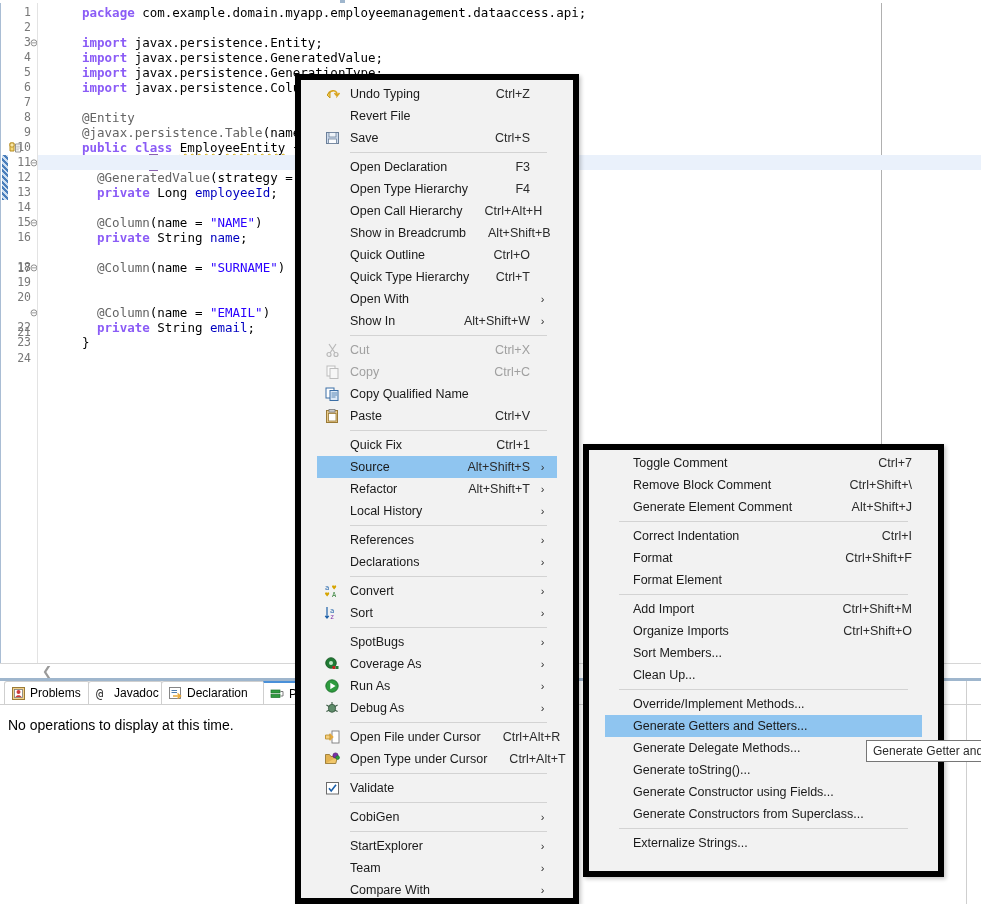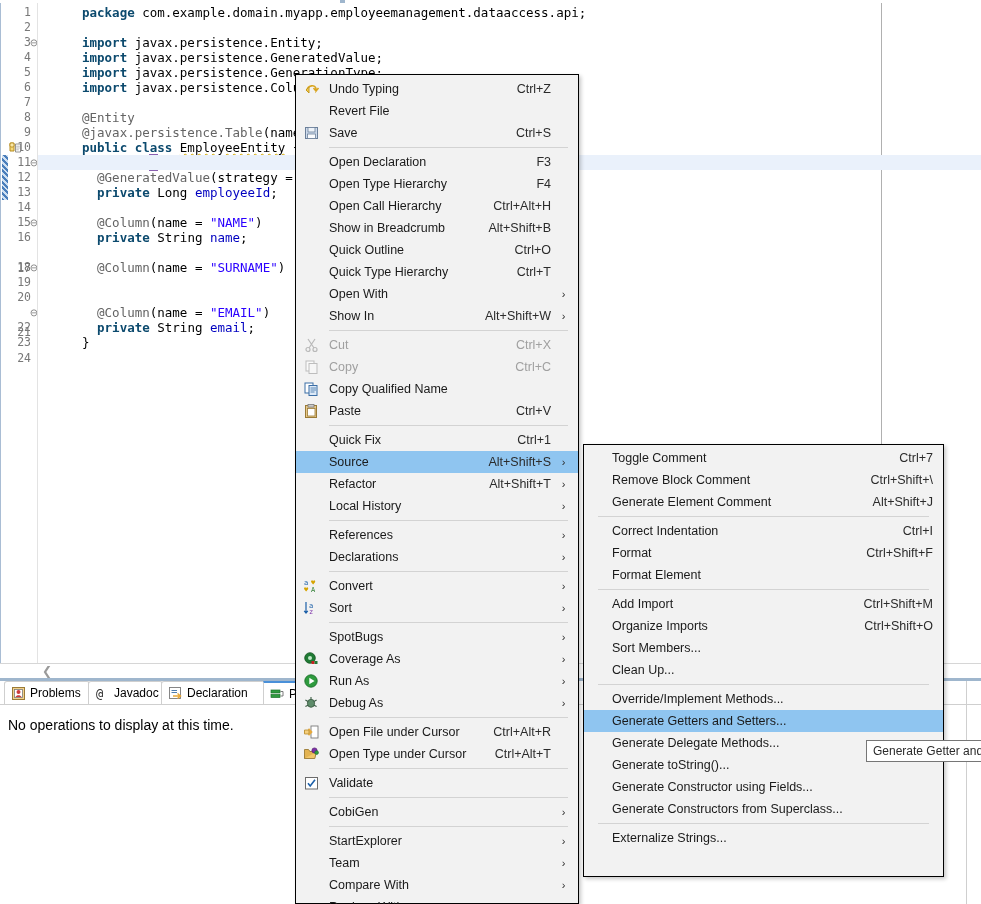--- a/index.html
+++ b/index.html
@@ -59,21 +59,21 @@
     position: absolute; width: 30px; text-align: right; left: 0;
     font-family: "DejaVu Sans Mono", monospace;
     font-size: 11.5px; line-height: 15px; color: #787878;
   }
   .fold {
     position: absolute; left: 27px; width: 12px; height: 15px;
     font-size: 10px; line-height: 15px; color: #808080; text-align: center;
   }
   .ltext { position: absolute; left: 44px; }
   .hl-line { position: absolute; left: 37px; right: 0; height: 15px; background: #eaf1fb; }
-  .kw  { color: #0c4a6e; font-weight: bold; }
+  .kw  { color: #8b5cf6; font-weight: bold; }
   .str { color: #2a00ff; }
   .ann { color: #646464; }
   .fld { color: #0000c0; }
   .plain { color: #000; }
   .squig {
     text-decoration: underline;
     text-decoration-style: wavy;
     text-decoration-color: #d3a800;
     text-decoration-thickness: 1px;
   }
@@ -144,25 +144,25 @@
     position: absolute; left: 966px; top: 3px; width: 1px; height: 223px; background: #cfcfcf;
   }
 
   
   .ticon { width: 15px; height: 15px; display: inline-block; position: relative; }
 
   
   .menu {
     position: absolute;
     background: #f2f2f2;
-    border: 1px solid #000000;
+    border: 6px solid #000000;
     box-shadow: 2px 2px 4px rgba(0,0,0,0.22);
     font-size: 12.5px;
     color: #1a1a1a;
-    padding: 2px 0;
+    padding: 2px 16px;
   }
   .menu.main { left: 295px; top: 74px; width: 284px; height: 830px; padding-top: 3px; }
   .menu.sub  { left: 583px; top: 444px; width: 361px; height: 433px; }
 
   .mi {
     position: relative; height: 22px; display: flex; align-items: center;
     padding-left: 33px; padding-right: 10px; white-space: nowrap;
     cursor: default;
   }
   .menu.sub .mi { padding-left: 28px; }

